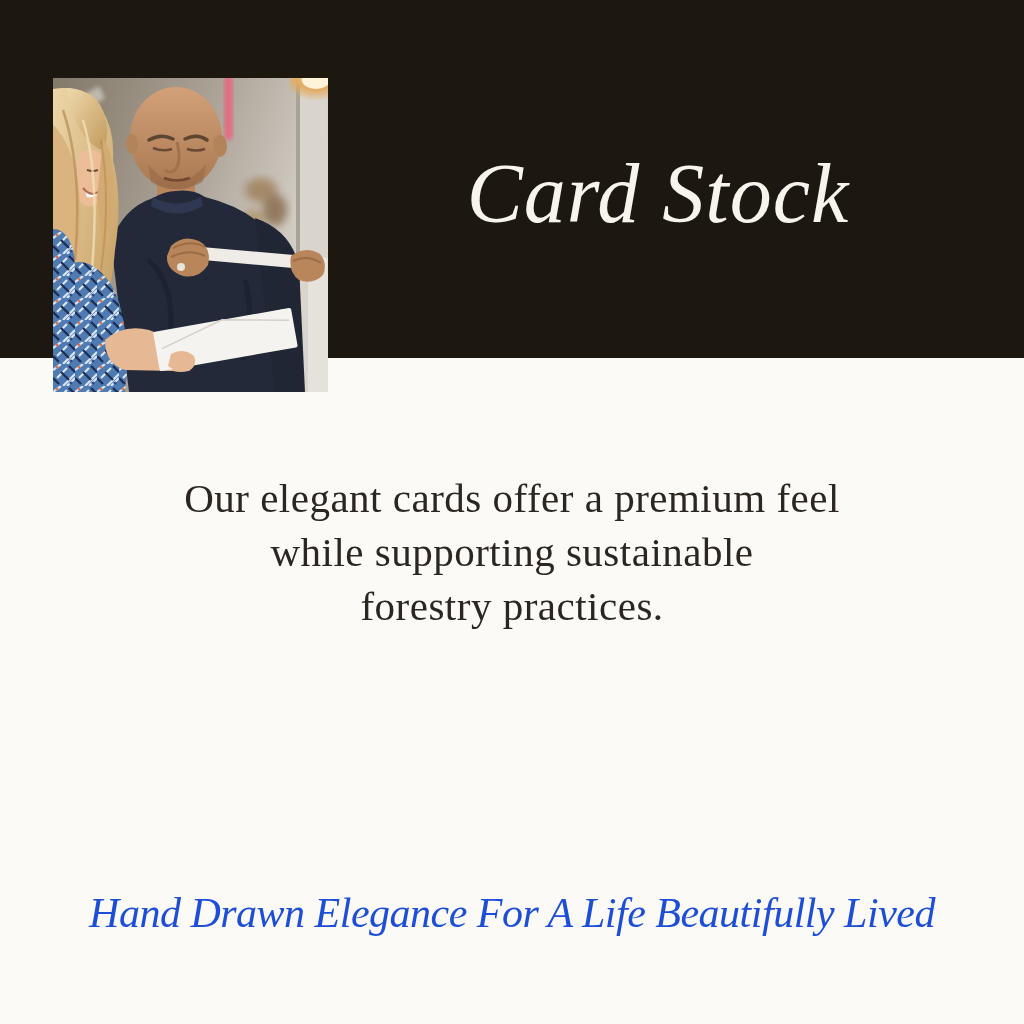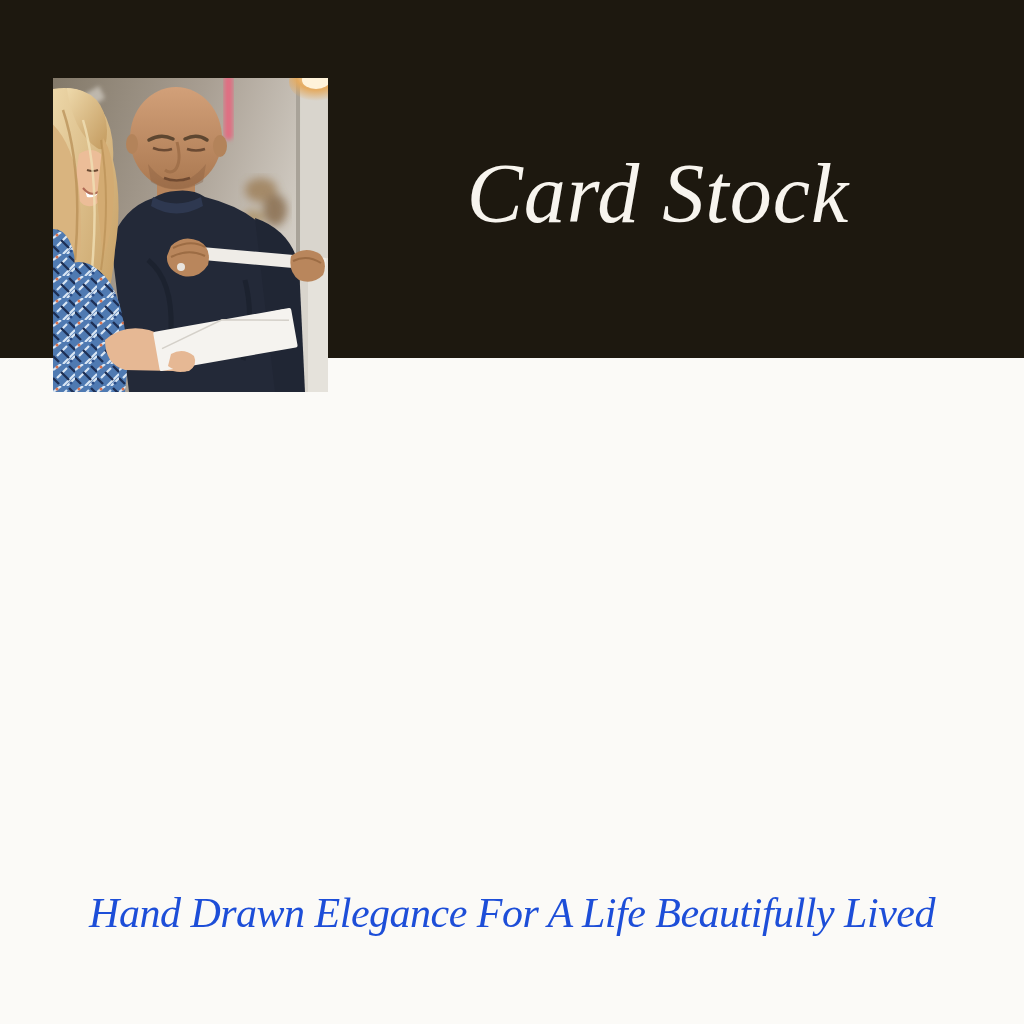--- a/index.html
+++ b/index.html
@@ -183,17 +183,22 @@
       <g>
         <rect x="104" y="258" width="132" height="34" rx="2" fill="#e9e6e1" transform="rotate(-12 104 258)"></rect>
         <rect x="100" y="254" width="140" height="40" rx="2" fill="#f5f3ef" transform="rotate(-10 100 254)"></rect>
         <path d="M106,272 L170,254 L236,266" stroke="#d4d0c9" stroke-width="1.5" fill="none" transform="rotate(-10 100 254)"></path>
         <path d="M118,276 Q130,269 141,278 Q145,287 136,293 Q124,295 115,288 Z" fill="#e6b894"></path>
       </g>
     </svg>
   </figure>
 
   <div class="body-text">
+    <p class="para">
+      <span>Our elegant cards offer a premium feel</span><br>
+      <span>while supporting sustainable</span><br>
+      <span>forestry practices.</span>
+    </p>
   </div>
 
   <div class="tagline">Hand Drawn Elegance For A Life Beautifully Lived</div>
 
 </div>
 
 </body></html>

